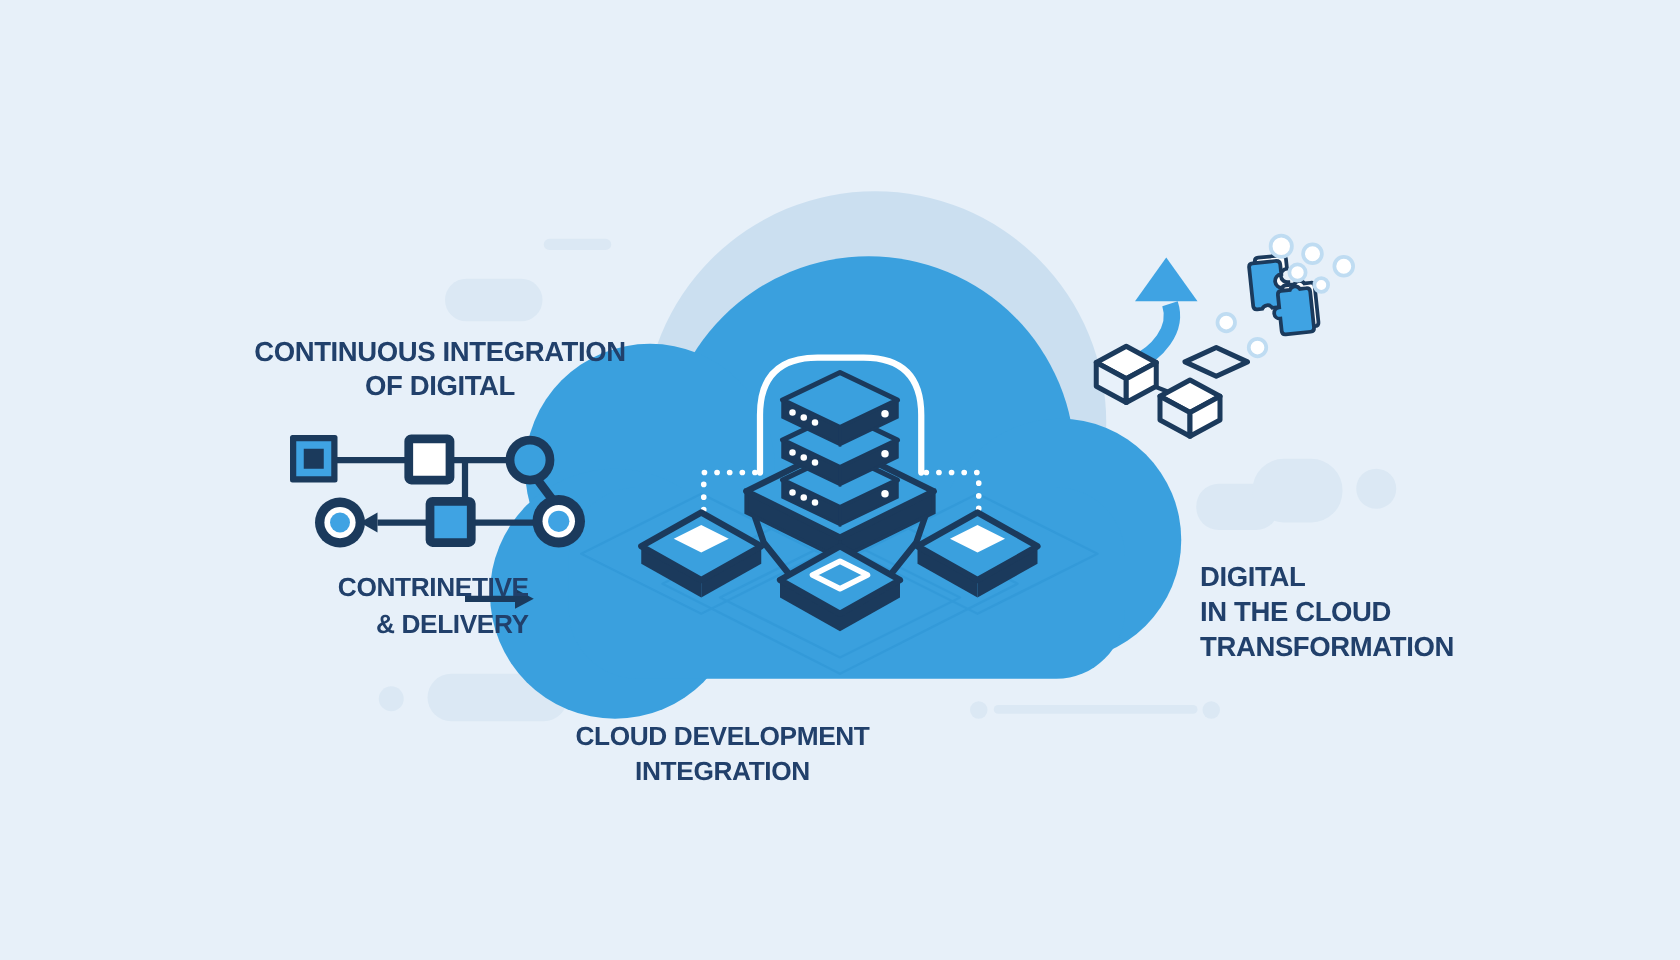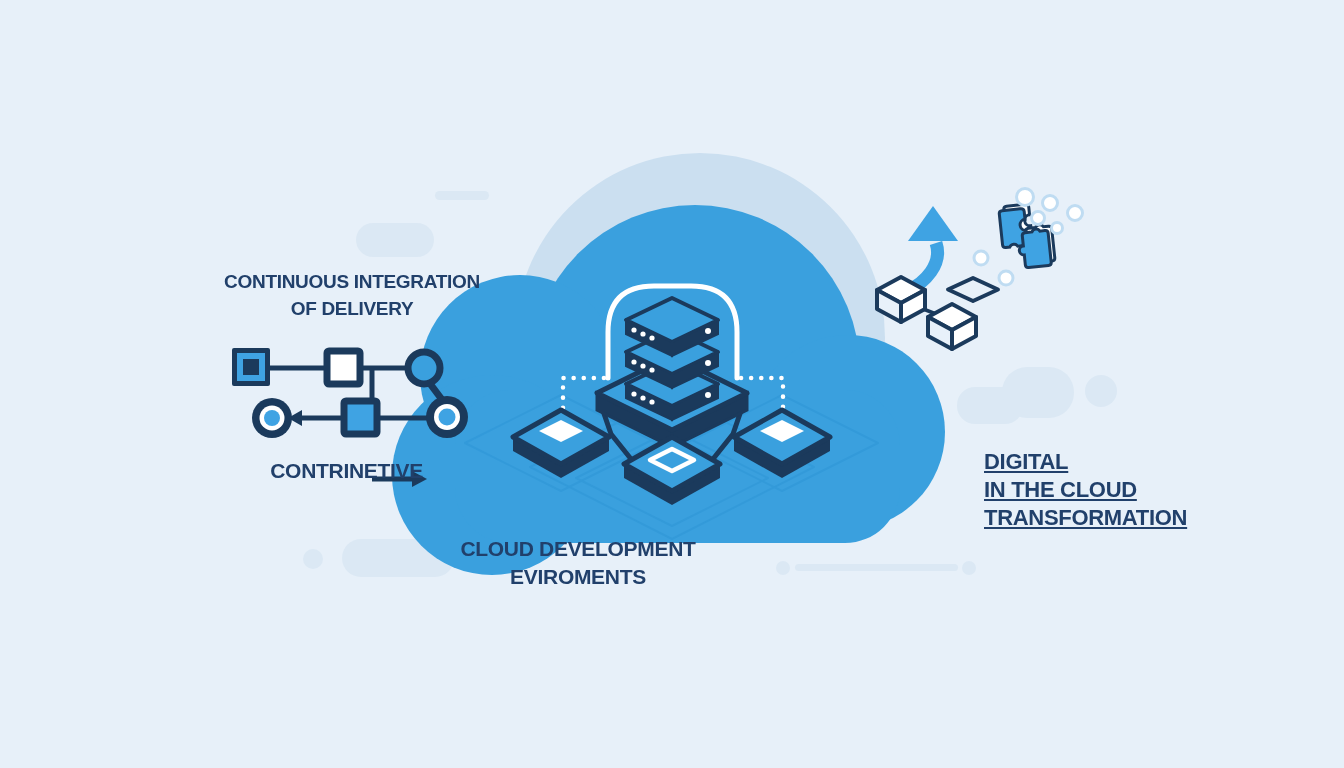--- a/index.html
+++ b/index.html
@@ -6,24 +6,24 @@
     --background:#E7F0F9; --decor:#DBE8F4; --halo:#CBDFF0;
     --cloud-blue:#3AA0DE; --bright-blue:#3FA3E3; --navy:#1B3A5C;
     --text-navy:#21406B; --bubble-stroke:#BFDCF2; --white:#FFFFFF;
     --pattern-line:#2B93D4; --cube-shade:#E8F1FA;
   }
   html,body{margin:0;padding:0;}
   .canvas{position:relative;width:1344px;height:768px;background:var(--background);
     overflow:hidden;font-family:"Liberation Sans",sans-serif;}
   .scene{position:absolute;left:0;top:0;}
   .heading{position:absolute;font-weight:700;color:var(--text-navy);letter-spacing:-0.3px;}
-  .h-topleft{left:202px;top:268px;width:300px;text-align:center;font-size:19px;line-height:27px;}
+  .h-topleft{left:202px;top:268px;width:300px;text-align:center;font-size:22px;line-height:27px;}
   .h-midleft{left:163px;top:456px;width:260px;text-align:right;font-size:21px;line-height:29px;}
-  .h-bottom{left:448px;top:535px;width:260px;text-align:center;font-size:21px;line-height:28px;}
-  .h-right{left:984px;top:448px;width:240px;text-align:left;font-size:22px;line-height:28px;text-decoration:underline;}
+  .h-bottom{left:448px;top:576px;width:260px;text-align:center;font-size:21px;line-height:28px;}
+  .h-right{left:960px;top:448px;width:240px;text-align:left;font-size:22px;line-height:28px;}
   
   .f-navy{fill:var(--navy)} .f-blue{fill:var(--cloud-blue)} .f-bblue{fill:var(--bright-blue)}
   .f-white{fill:var(--white)} .f-decor{fill:var(--decor)} .f-halo{fill:var(--halo)} .f-shade{fill:var(--cube-shade)}
   .s-navy{stroke:var(--navy)} .s-white{stroke:var(--white)} .s-bubble{stroke:var(--bubble-stroke)}
   .s-pattern{stroke:var(--pattern-line);opacity:.45} .s-bblue{stroke:var(--bright-blue)}
   .nf{fill:none}
 </style>
 </head>
 <body>
 
@@ -197,30 +197,31 @@
       <circle cx="1038" cy="218" r="6.5"></circle>
       <circle cx="1075" cy="213" r="7.5"></circle>
       <circle cx="1057" cy="228" r="5.5"></circle>
       <circle cx="981" cy="258" r="7"></circle>
       <circle cx="1006" cy="278" r="7"></circle>
     </g>
   </svg>
 
   <div class="heading h-topleft">
     <div>CONTINUOUS INTEGRATION</div>
-    <div>OF DELIVERY</div>
+    <div>OF DIGITAL</div>
   </div>
 
   <div class="heading h-midleft">
     <div>CONTRINETIVE</div>
+    <div>&amp; DELIVERY</div>
   </div>
 
   <div class="heading h-bottom">
     <div>CLOUD DEVELOPMENT</div>
-    <div>EVIROMENTS</div>
+    <div>INTEGRATION</div>
   </div>
 
   <div class="heading h-right">
     <div>DIGITAL</div>
     <div>IN THE CLOUD</div>
     <div>TRANSFORMATION</div>
   </div>
 
 </div>
 

